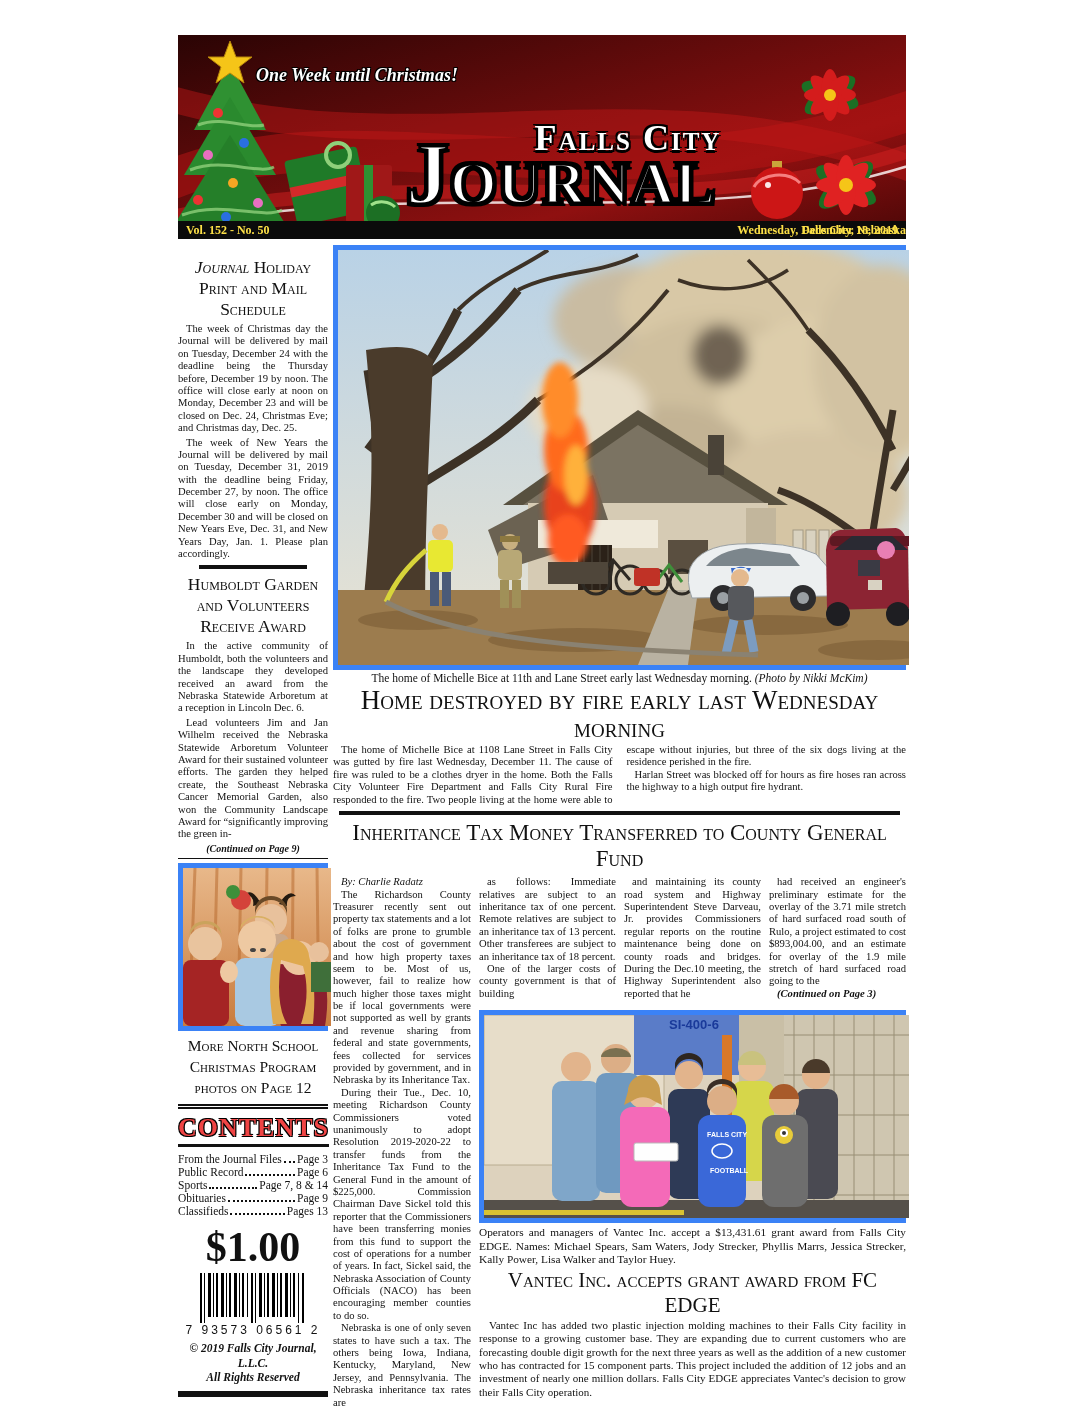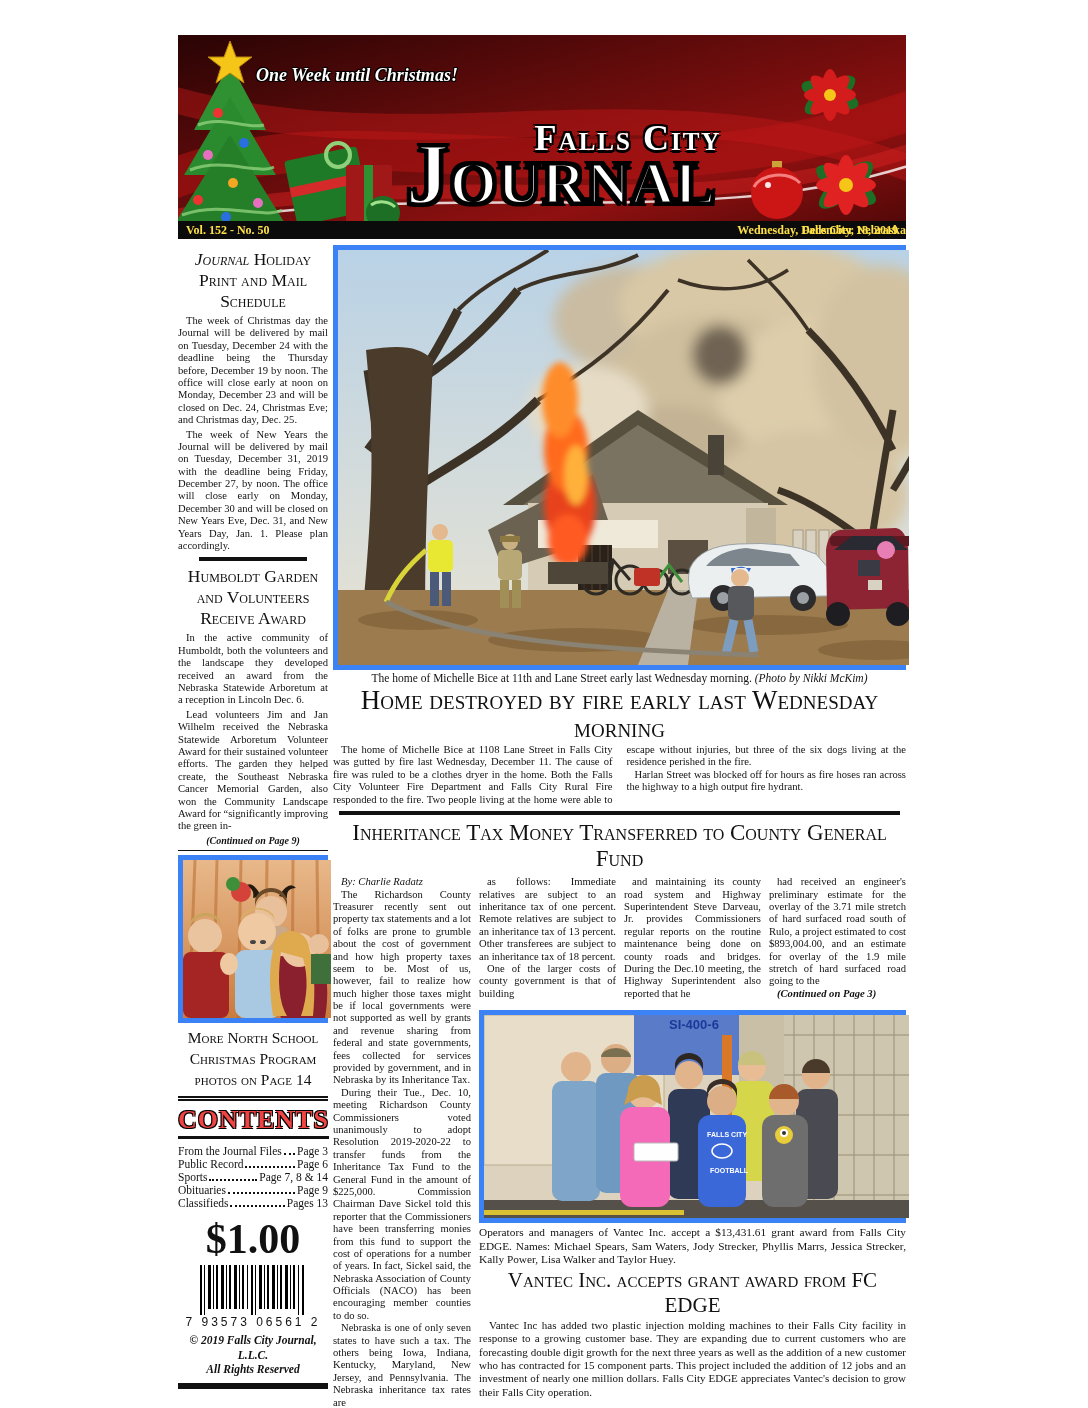--- a/index.html
+++ b/index.html
@@ -19,21 +19,21 @@
     font-variant:small-caps;font-weight:bold;font-size:86px;line-height:1;color:#fff;letter-spacing:1px;
     -webkit-text-stroke:3px #000;
     text-shadow:3px 3px 0 #000,-3px -3px 0 #000,3px -3px 0 #000,-3px 3px 0 #000;z-index:5;}
   .mast-bar{position:absolute;left:0;bottom:0;width:100%;height:18px;background:#0b0b0b;color:#fde047;
     display:flex;justify-content:space-between;align-items:center;padding:0 8px;box-sizing:border-box;
     font-weight:bold;font-size:12px;z-index:4;}
   .mast-bar .c{position:absolute;left:8px;right:0;text-align:right;}
 
   
   .cols{display:flex;gap:5px;margin-top:6px;}
-  .sidebar{width:150px;flex:none;}
+  .sidebar{width:150px;flex:none;margin-top:8px;}
   .main{width:573px;flex:none;}
 
   
   .sb-head{font-variant:small-caps;text-align:center;font-size:17.5px;line-height:1.2;font-weight:500;margin:4px 0 3px;}
   .sb-head .ital{font-style:italic;}
   .sb-body p{margin:0 0 2px;font-size:10.6px;line-height:1.17;text-align:justify;text-indent:8px;}
   .contd{font-size:10px;font-weight:bold;font-style:italic;text-align:center;margin:1px 0 2px;}
   .rule-thick{height:4px;background:#111;width:72%;margin:5px auto;}
   .rule-thin{height:1px;background:#111;margin:4px 0;}
   .rule-heavy{height:6px;background:#111;margin:6px 0 0;}
@@ -223,21 +223,21 @@
 
         <g>
           <path d="M96,96 q-8,34 2,62 l44,0 q6,-36 -4,-60 z" fill="#8a1f2e"></path>
           <circle cx="116" cy="90" r="17" fill="#edc59e"></circle>
           <path d="M98,92 q-6,44 6,64 l-14,0 q-6,-40 0,-66 a18,18 0 0 1 36,-2 q8,28 4,68 l-12,0 q10,-30 2,-58 z" fill="#dfa94e"></path>
         </g>
         <circle cx="136" cy="84" r="10" fill="#e8c19c"></circle>
         <rect x="128" y="94" width="20" height="30" fill="#3f6f3a"></rect>
       </svg>
     </div>
-    <div class="promo">More North School Christmas Program photos on Page 14</div>
+    <div class="promo">More North School Christmas Program photos on Page 12</div>
 
     <div class="contents-box">
       <span class="contents-title">CONTENTS</span>
       <div class="toc-row">
               <span>From the Journal Files</span>
               <span class="toc-dots"></span>
               <span>Page 3</span>
             </div>
       <div class="toc-row">
               <span>Public Record</span>

